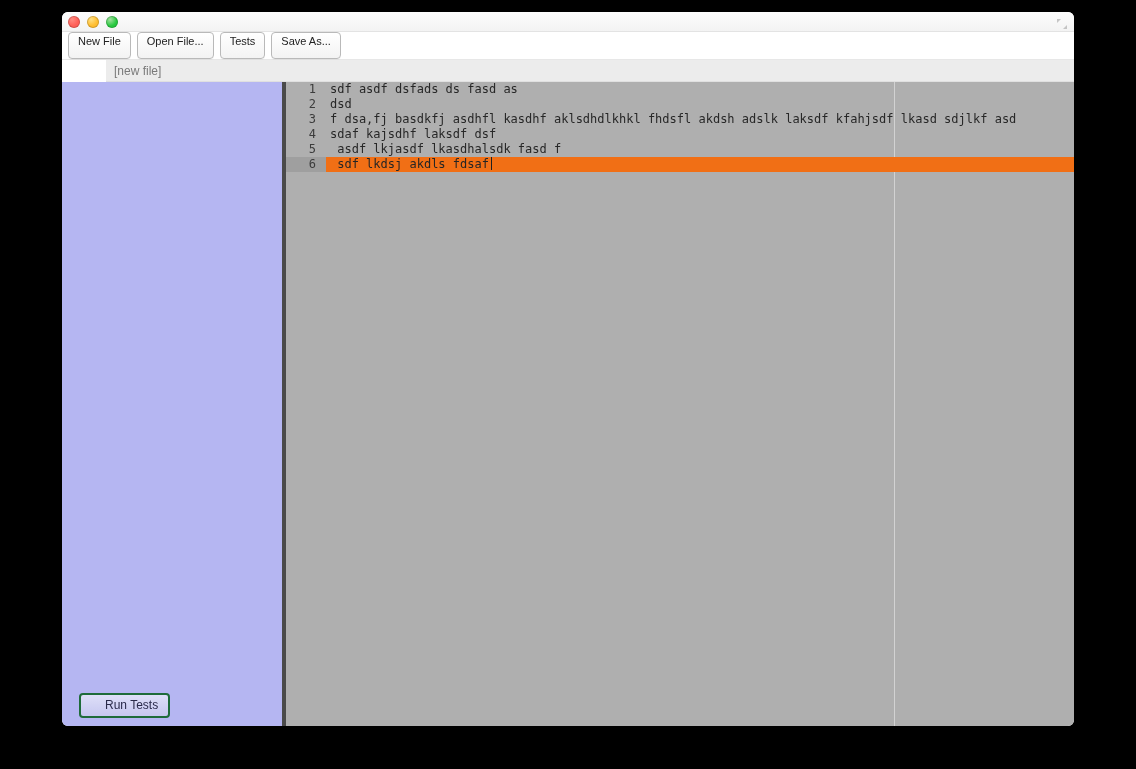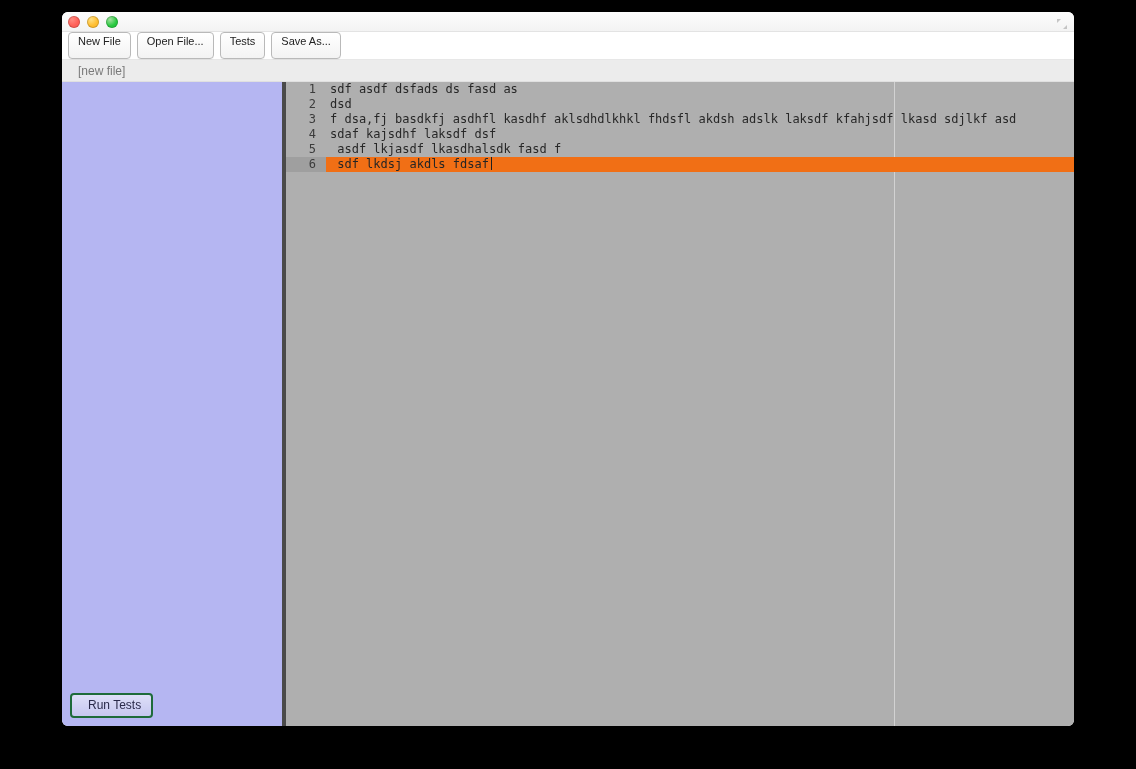--- a/index.html
+++ b/index.html
@@ -48,42 +48,43 @@
     border-radius: 4px;
     color: #222;
     cursor: default;
     box-shadow: 0 1px 0 rgba(0,0,0,0.03);
     white-space: nowrap;
   }
   .pathbar {
     height: 22px;
     background: #ececec;
     display: flex; align-items: center;
-    padding: 0 16px;
+    padding: 0 8px;
     color: #7a7a7a;
     font-size: 12px;
     border-bottom: 1px solid #e0e0e0;
+    margin-left: 44px;
   }
   .body {
     position: absolute;
     left: 0; right: 0; top: 70px; bottom: 0;
     display: flex;
   }
   .sidebar {
     width: 224px;
     background: #b5b6f2;
     border-right: 4px solid #4a4a4a;
     position: relative;
   }
   .run-tests {
     position: absolute;
-    left: 8px; bottom: 8px;
+    left: 17px; bottom: 8px;
     font: 12px/1 "Lucida Grande","Helvetica Neue",Arial,sans-serif;
     color: #2a2a4a;
-    padding: 4px 10px 5px 16px;
+    padding: 4px 10px 5px 24px;
     background: linear-gradient(#dedff8,#c6c7f0);
     border: 2px solid #1e6b3a;
     border-radius: 4px;
     cursor: default;
   }
   .editor-wrap {
     flex: 1;
     background: #afafaf;
     position: relative;
     overflow: hidden;

